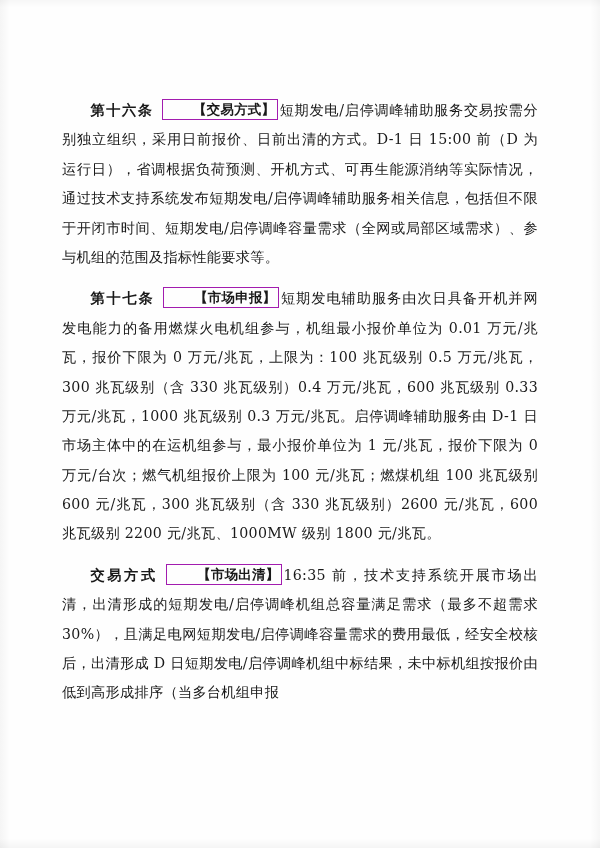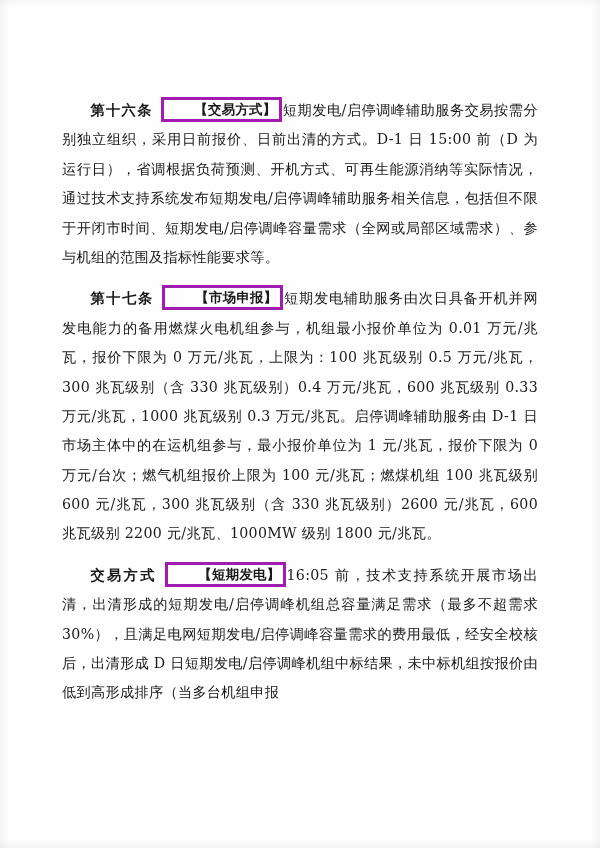--- a/index.html
+++ b/index.html
@@ -37,21 +37,21 @@
   .para:last-child {
     margin-bottom: 0;
   }
   .art-num {
     font-weight: 700;
     letter-spacing: 1.2px;
     margin-top: 8px;
   }
   .tag-boxed {
     display: inline-block;
-    border: 3px solid #a21caf;
+    border: 1px solid #a21caf;
     padding: 0 2px;
     line-height: 1.42;
     font-weight: 700;
     font-size: 13.4px;
     vertical-align: 1px;
     margin: 0 1px;
   }
   .sp {
     display: inline-block;
     width: 0.5em;
@@ -77,16 +77,16 @@
   <div class="edge-shade edge-right"></div>
   <div class="edge-top"></div>
   <div class="edge-bottom"></div>
 
   <div class="doc-body">
 
     <p class="para"><span class="art-num">第十六条</span><span class="sp"></span><span class="tag-boxed">【交易方式】</span><span>短期发电/启停调峰辅助服务交易按需分别独立组织，采用日前报价、日前出清的方式。D-1 日 15:00 前（D 为运行日），省调根据负荷预测、开机方式、可再生能源消纳等实际情况，通过技术支持系统发布短期发电/启停调峰辅助服务相关信息，包括但不限于开闭市时间、短期发电/启停调峰容量需求（全网或局部区域需求）、参与机组的范围及指标性能要求等。</span></p>
 
     <p class="para"><span class="art-num">第十七条</span><span class="sp"></span><span class="tag-boxed">【市场申报】</span><span>短期发电辅助服务由次日具备开机并网发电能力的备用燃煤火电机组参与，机组最小报价单位为 0.01 万元/兆瓦，报价下限为 0 万元/兆瓦，上限为：100 兆瓦级别 0.5 万元/兆瓦，300 兆瓦级别（含 330 兆瓦级别）0.4 万元/兆瓦，600 兆瓦级别 0.33 万元/兆瓦，1000 兆瓦级别 0.3 万元/兆瓦。启停调峰辅助服务由 D-1 日市场主体中的在运机组参与，最小报价单位为 1 元/兆瓦，报价下限为 0 万元/台次；燃气机组报价上限为 100 元/兆瓦；燃煤机组 100 兆瓦级别 600 元/兆瓦，300 兆瓦级别（含 330 兆瓦级别）2600 元/兆瓦，600 兆瓦级别 2200 元/兆瓦、1000MW 级别 1800 元/兆瓦。</span></p>
 
-    <p class="para"><span class="art-num">交易方式</span><span class="sp"></span><span class="tag-boxed">【短期发电】</span><span>16:05 前，技术支持系统开展市场出清，出清形成的短期发电/启停调峰机组总容量满足需求（最多不超需求 30%），且满足电网短期发电/启停调峰容量需求的费用最低，经安全校核后，出清形成 D 日短期发电/启停调峰机组中标结果，未中标机组按报价由低到高形成排序（当多台机组申报</span></p>
+    <p class="para"><span class="art-num">交易方式</span><span class="sp"></span><span class="tag-boxed">【市场出清】</span><span>16:35 前，技术支持系统开展市场出清，出清形成的短期发电/启停调峰机组总容量满足需求（最多不超需求 30%），且满足电网短期发电/启停调峰容量需求的费用最低，经安全校核后，出清形成 D 日短期发电/启停调峰机组中标结果，未中标机组按报价由低到高形成排序（当多台机组申报</span></p>
 
   </div>
 </div>
 
 </body></html>

